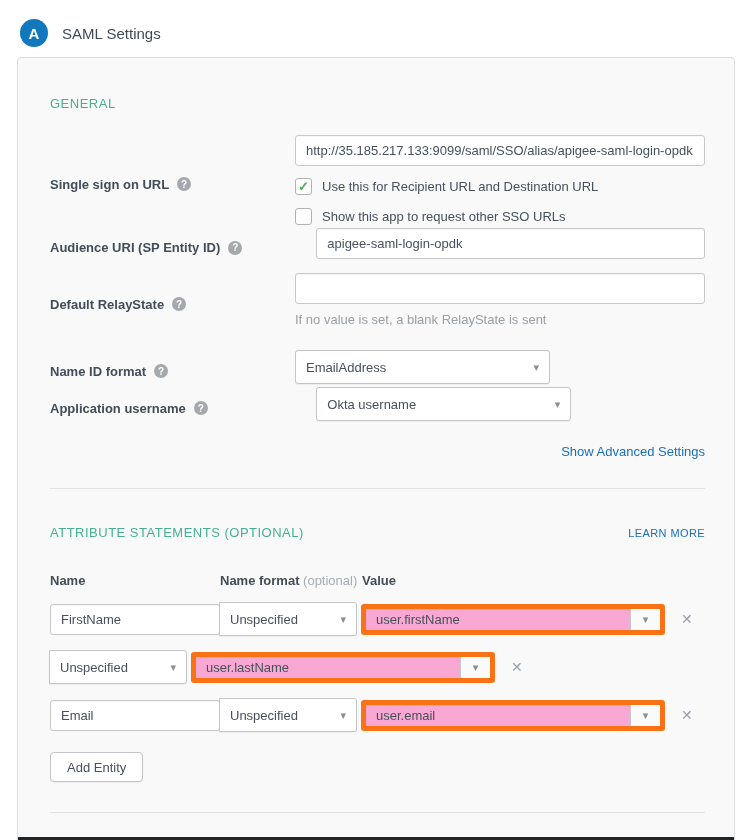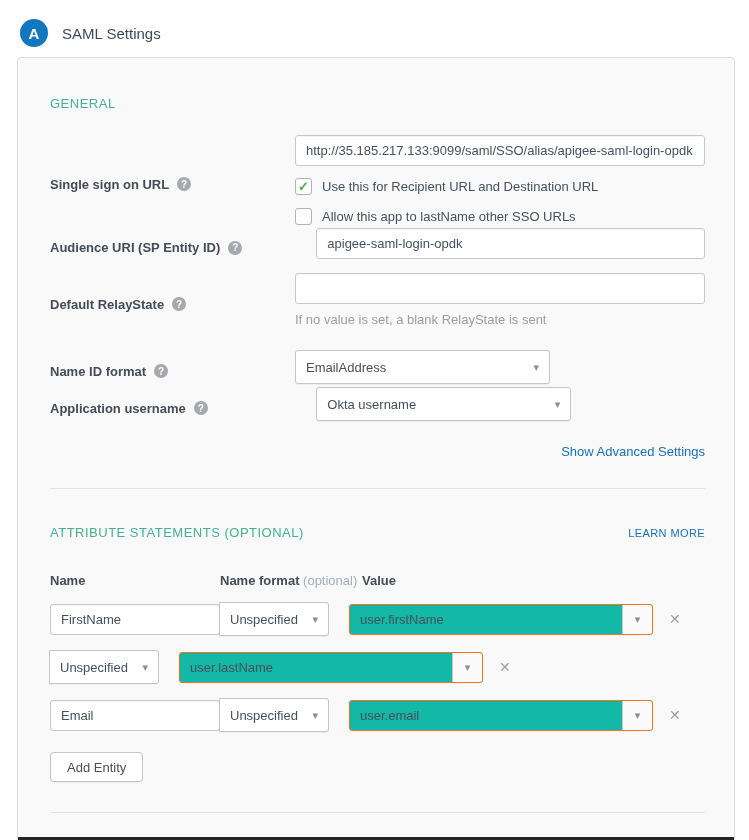--- a/index.html
+++ b/index.html
@@ -104,25 +104,25 @@
   .learn-more { font-size:11px; letter-spacing:.4px; }
 
   .attr-cols { display:flex; margin-top:33px; font-weight:bold; color:#434c57; }
   .attr-cols .c1 { width:170px; }
   .attr-cols .c2 { width:142px; }
   .attr-cols .c3 { flex:1; }
   .optional { font-weight:400; color:#a7adb4; }
 
   .attr-row { display:flex; align-items:center; margin-top:14px; }
   .attr-name { width:170px; flex:0 0 auto; }
-  .attr-format { width:110px; flex:0 0 auto; margin-left:-1px; border-radius:0 3px 3px 0; }
+  .attr-format { width:138px; flex:0 0 auto; margin-left:-1px; border-radius:0 3px 3px 0; }
   .combo {
-    margin-left:20px; width:304px; height:31px; flex:0 0 auto;
-    display:flex; border:1px solid #f97316; border-radius:3px;
-    background:#14b8a6; box-shadow:inset 0 1px 1px rgba(0,0,0,0.04);
+    margin-left:4px; width:304px; height:31px; flex:0 0 auto;
+    display:flex; border:5px solid #f97316; border-radius:3px;
+    background:#f9a8d4; box-shadow:inset 0 1px 1px rgba(0,0,0,0.04);
     overflow:hidden;
   }
   .combo input {
     border:none; outline:none; flex:1; padding:0 10px;
     font-family:"Liberation Sans", sans-serif; font-size:13px; color:#47505c;
     background:transparent;
   }
   .combo-btn {
     width:30px; border-left:1px solid #c8c8cb; background:#fafafa;
     display:flex; align-items:center; justify-content:center;
@@ -166,21 +166,21 @@
         <span class="help-icon">?</span>
       </div>
       <div class="field-col">
         <input class="text-input" type="text" value="http://35.185.217.133:9099/saml/SSO/alias/apigee-saml-login-opdk" style="">
         <div class="cb-row">
           <span class="cb-box">✓</span>
           <span class="cb-label">Use this for Recipient URL and Destination URL</span>
         </div>
         <div class="cb-row second">
           <span class="cb-box"></span>
-          <span class="cb-label">Allow this app to lastName other SSO URLs</span>
+          <span class="cb-label">Show this app to request other SSO URLs</span>
         </div>
       </div>
     </div>
 
     
     <div class="form-row row-gap13">
       <div class="label-col">
         <span class="flabel">Audience URI (SP Entity ID)</span>
         <span class="help-icon">?</span>
       </div>

